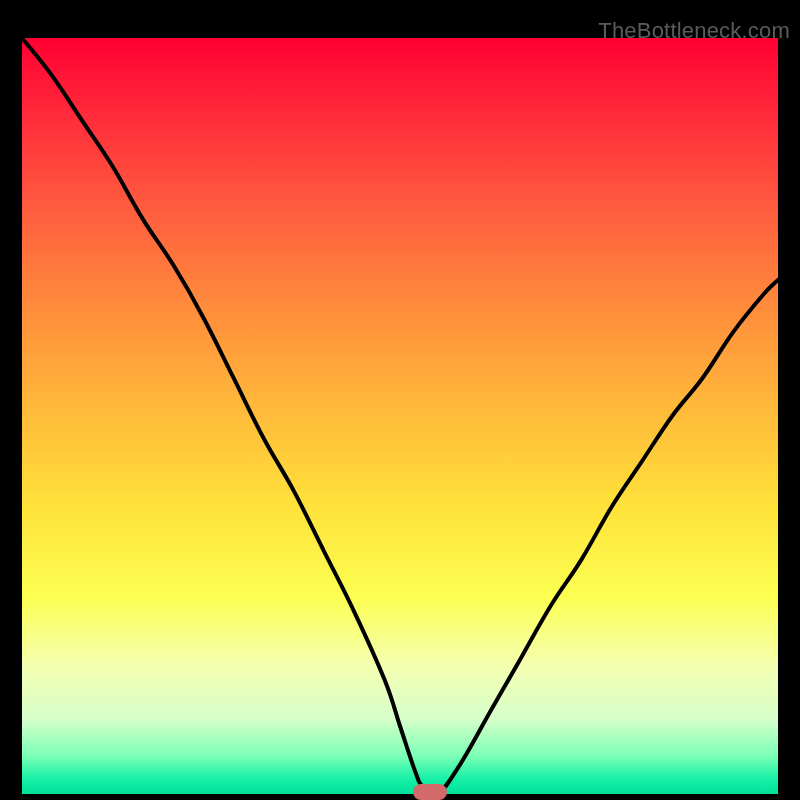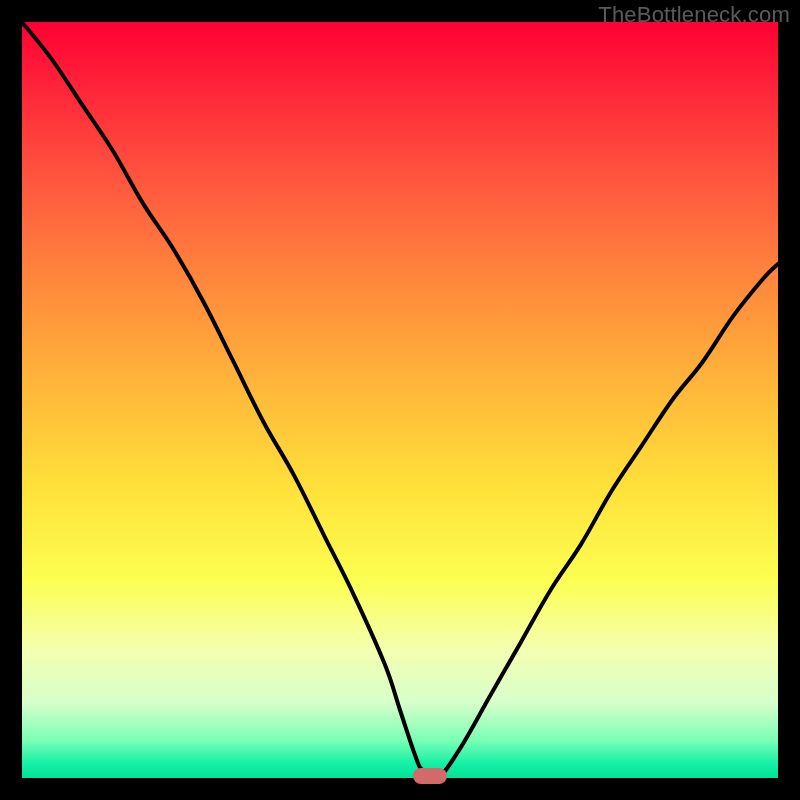--- a/index.html
+++ b/index.html
@@ -9,20 +9,21 @@
     height: 800px;
     overflow: hidden;
     background: #000;
     font-family: Arial, Helvetica, sans-serif;
   }
   .frame {
     position: relative;
     width: 800px;
     height: 704px;
     background: #000;
+    margin-top: 16px;
   }
   .plot-area {
     position: absolute;
     left: 22px;
     top: 22px;
     width: 756px;
     height: 756px;
     
     background: linear-gradient(
       to bottom,

